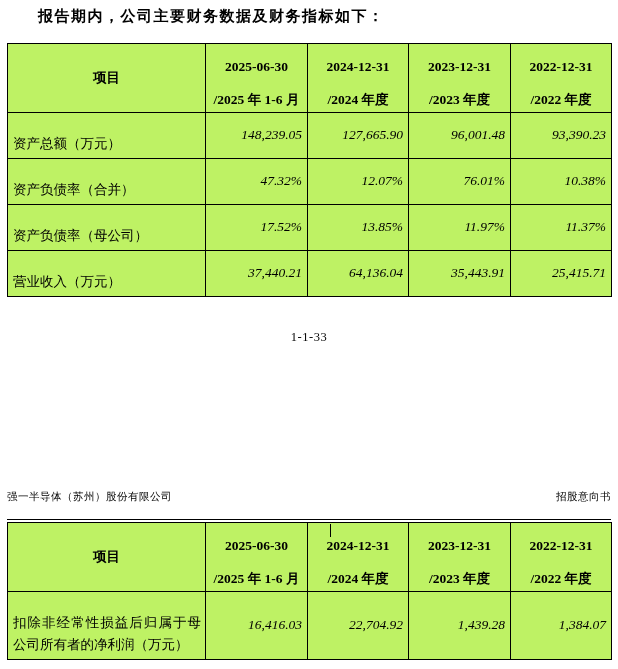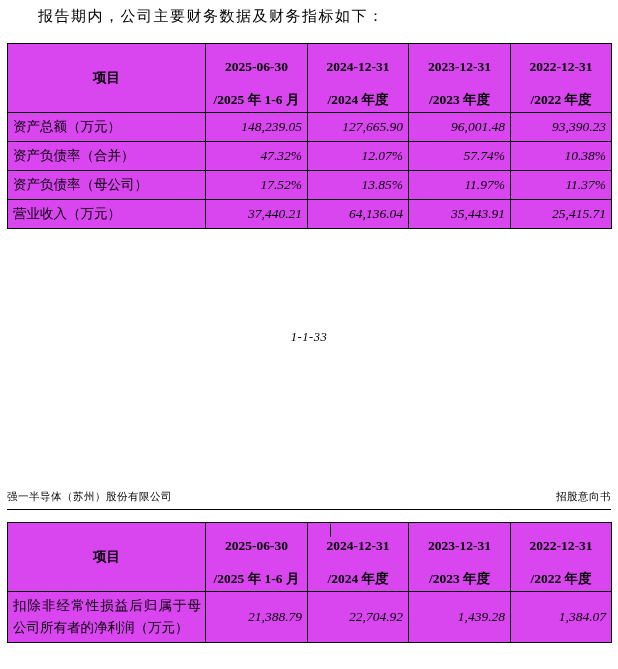--- a/index.html
+++ b/index.html
@@ -10,31 +10,31 @@
     width: 618px;
     height: 669px;
     background: #ffffff;
     overflow: hidden;
   }
   .intro {
     position: absolute;
     left: 38px;
     top: 7px;
     font-size: 15px;
-    font-weight: normal;
+    font-weight: bold;
     letter-spacing: 1.5px;
     white-space: nowrap;
   }
   table.fin {
     position: absolute;
     left: 7px;
     width: 604px;
     border-collapse: collapse;
     table-layout: fixed;
-    background: #d946ef;
+    background: #bef264;
   }
   #table1 { top: 43px; }
   #table2 { top: 522px; }
   .fin th, .fin td {
     border: 1px solid #000;
     font-size: 13.5px;
     vertical-align: middle;
     overflow: hidden;
   }
   .fin th {
@@ -42,51 +42,50 @@
     text-align: center;
     height: 46px;
     line-height: 22px;
     padding: 1px 2px;
   }
   .fin th .hl { display: block; white-space: nowrap; margin-top: 11px; }
   .fin tr { height: 28px; }
   .fin td.label-td {
     text-align: justify;
     text-justify: inter-character;
-    padding: 3px 4px 3px 5px;
+    padding: 20px 4px 3px 5px;
     line-height: 22px;
   }
   .fin td.value-td {
     text-align: right;
     padding: 2px 5px 3px 2px;
     line-height: 22px;
     white-space: nowrap;
     font-style: italic;
   }
   .page-number {
     position: absolute;
     left: 0;
     top: 330px;
     width: 618px;
     text-align: center;
     font-size: 12.5px;
     letter-spacing: 0.5px;
-    font-style: italic;
   }
   .running-header {
     position: absolute;
     left: 7px;
     top: 490px;
     width: 604px;
     display: flex;
     justify-content: space-between;
     align-items: flex-end;
     font-size: 10.5px;
     letter-spacing: 0.5px;
-    padding-bottom: 5px;
+    padding-bottom: 15px;
     border-bottom: 1px solid #000;
   }
   .text-cursor {
     position: absolute;
     left: 330px;
     top: 524px;
     width: 1px;
     height: 13px;
     background: #000;
   }
@@ -132,21 +131,21 @@
           <td class="label-td">资产总额（万元）</td>
           <td class="value-td">148,239.05</td>
           <td class="value-td">127,665.90</td>
           <td class="value-td">96,001.48</td>
           <td class="value-td">93,390.23</td>
         </tr>
         <tr>
           <td class="label-td">资产负债率（合并）</td>
           <td class="value-td">47.32%</td>
           <td class="value-td">12.07%</td>
-          <td class="value-td">57.74%</td>
+          <td class="value-td">76.01%</td>
           <td class="value-td">10.38%</td>
         </tr>
         <tr>
           <td class="label-td">资产负债率（母公司）</td>
           <td class="value-td">17.52%</td>
           <td class="value-td">13.85%</td>
           <td class="value-td">11.97%</td>
           <td class="value-td">11.37%</td>
         </tr>
         <tr>
@@ -191,21 +190,21 @@
           </th>
           <th>
             <span class="hl">2022-12-31</span>
             <span class="hl">/2022 年度</span>
           </th>
         </tr>
       </thead>
     <tbody>
         <tr>
           <td class="label-td">扣除非经常性损益后归属于母公司所有者的净利润（万元）</td>
-          <td class="value-td">21,388.79</td>
+          <td class="value-td">16,416.03</td>
           <td class="value-td">22,704.92</td>
           <td class="value-td">1,439.28</td>
           <td class="value-td">1,384.07</td>
         </tr>
       </tbody>
   </table>
 
   <div class="text-cursor"></div>
 
 </div>

